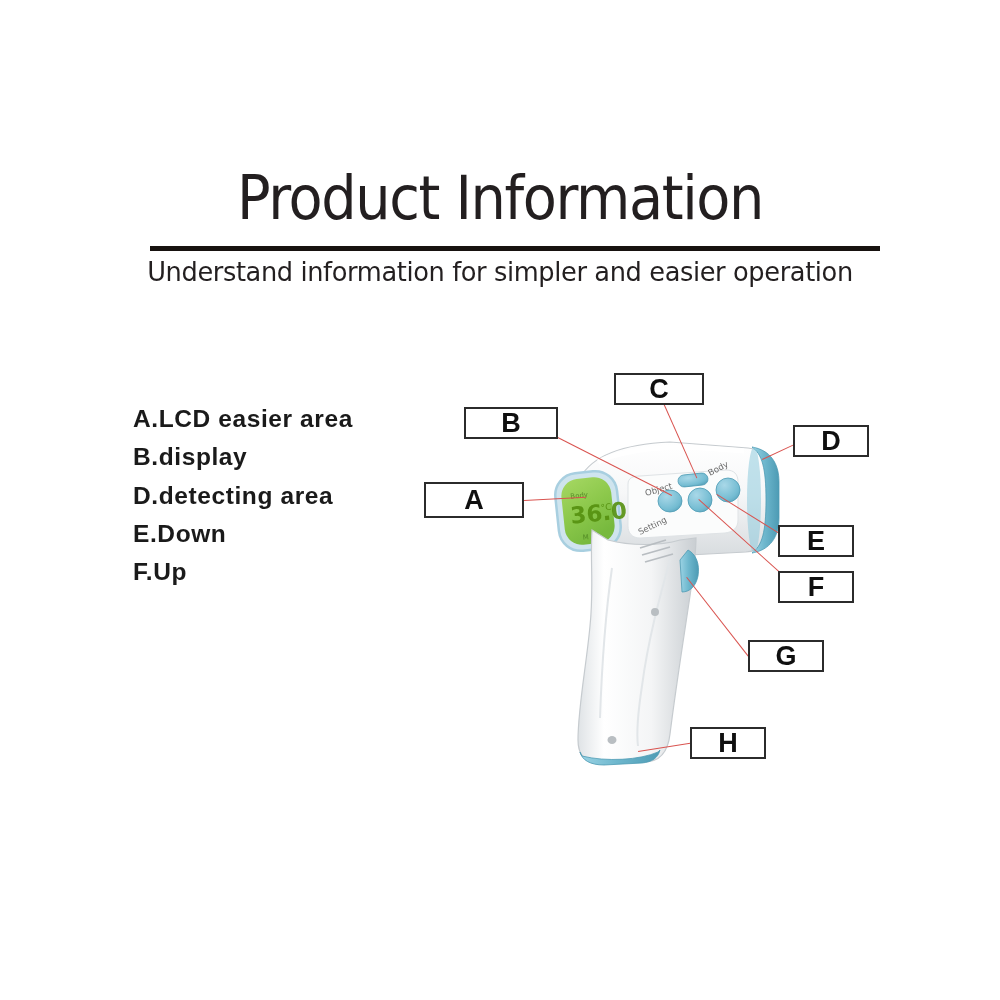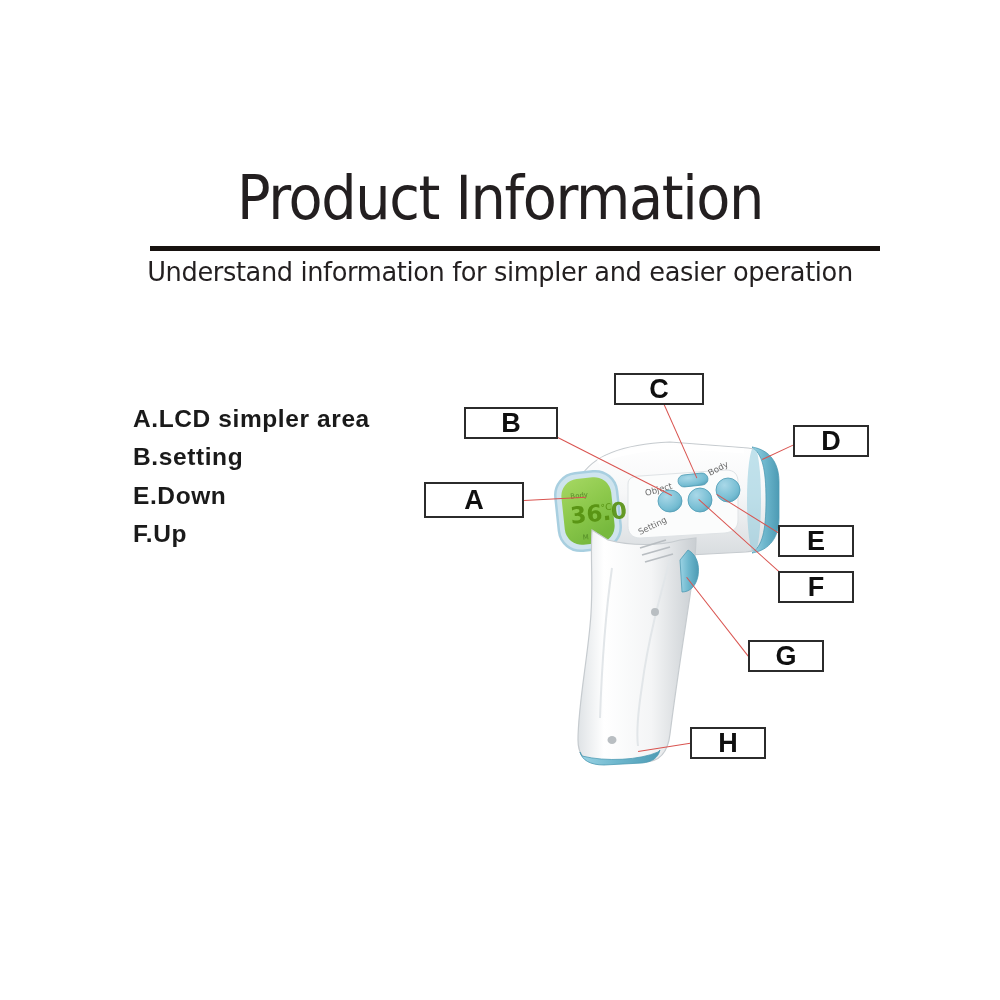--- a/index.html
+++ b/index.html
@@ -119,22 +119,23 @@
 
 <div id="page">
 
   <div id="header">
     <div id="title">Product Information</div>
     <div id="title-rule"></div>
     <div id="subtitle">Understand information for simpler and easier operation</div>
   </div>
 
   <div id="legend">
-    <div class="legend-item">A.LCD simpler area</div>
-    <div class="legend-item">B.setting</div>
+    <div class="legend-item">A.LCD easier area</div>
+    <div class="legend-item">B.display</div>
+    <div class="legend-item">D.detecting area</div>
     <div class="legend-item">E.Down</div>
     <div class="legend-item">F.Up</div>
   </div>
 
   <div class="leader" style="left:524px; top:500px; width:62px; transform:rotate(-3deg);"></div>
 
   <div class="leader" style="left:558px; top:437px; width:128px; transform:rotate(27deg);"></div>
 
   <div class="leader" style="left:664px; top:403px; width:82px; transform:rotate(66deg);"></div>
 

